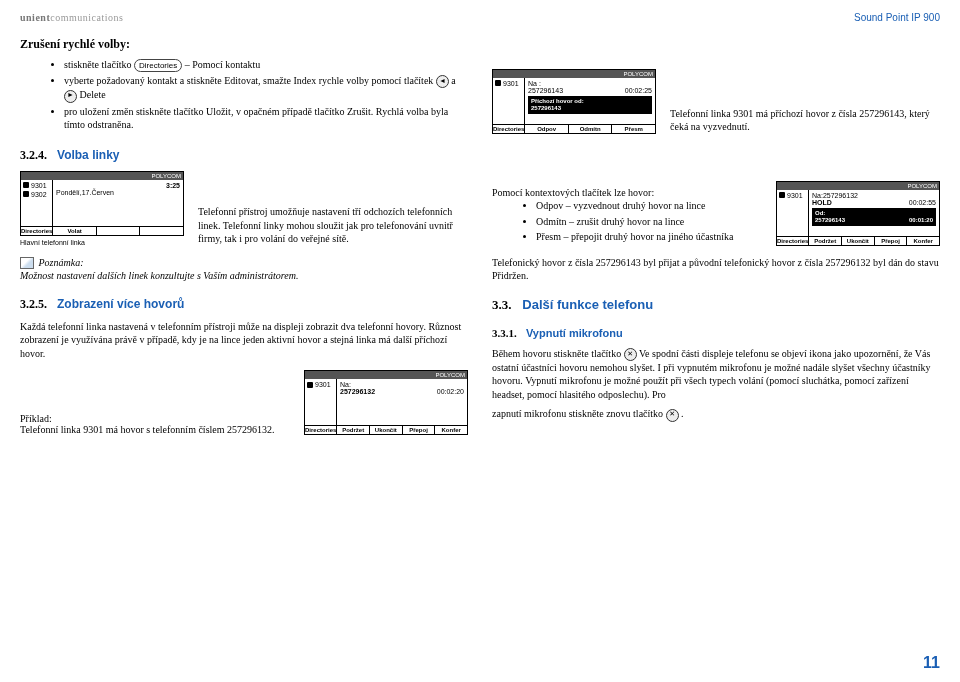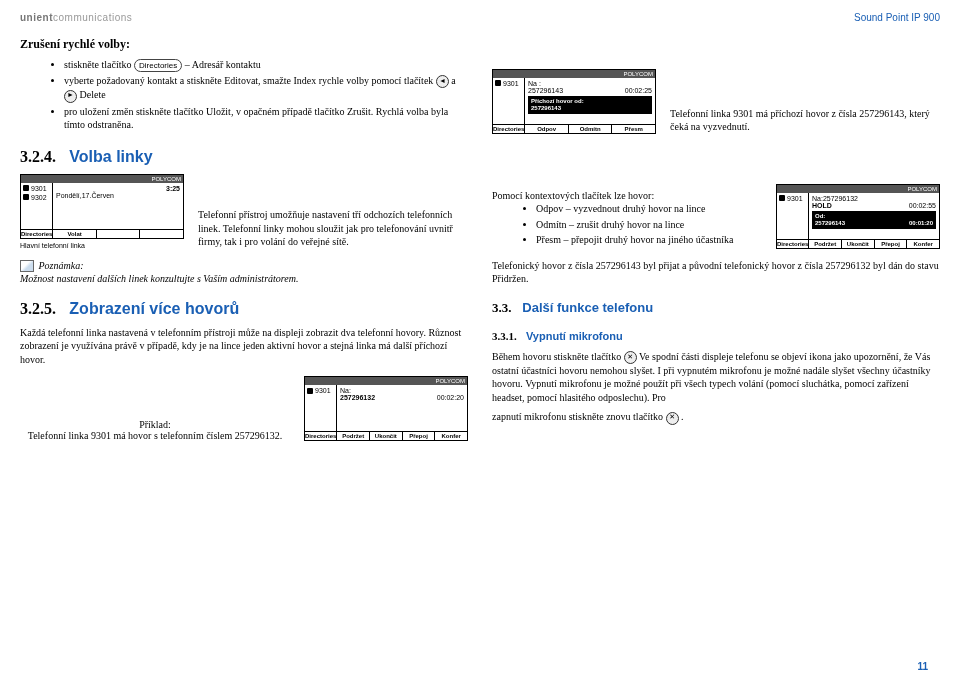--- a/index.html
+++ b/index.html
@@ -8,21 +8,21 @@
     height: 682px;
     font-family: Georgia, 'Times New Roman', serif;
     font-size: 10px;
     color: #000;
     position: relative;
     padding: 12px 20px 16px 20px;
     background: #fff;
   }
   .brand {
     color: #999;
-    font-family: Liberation Sans, sans-serif;
+    font-family: Liberation Serif, serif;
     font-size: 10px;
     letter-spacing: 0.5px;
   }
   .brand b { color: #777; font-weight: 900; }
   .device-model {
     position: absolute;
     top: 12px;
     right: 20px;
     color: #1a5fb4;
     font-family: Arial, sans-serif;
@@ -30,21 +30,21 @@
   }
   .h-main {
     font-weight: bold;
     font-size: 12px;
     margin: 8px 0 6px 0;
   }
   .section-title {
     color: #1a5fb4;
     font-family: Arial, Helvetica, sans-serif;
     font-weight: bold;
-    font-size: 16px;
+    font-size: 12px;
     margin: 14px 0 8px 0;
   }
   .section-title .num { color: #000; font-family: Georgia, serif; }
   ul.bul { list-style: disc; margin-left: 44px; }
   ul.bul li { margin-bottom: 2px; line-height: 1.35; }
   p { line-height: 1.35; }
   .two-col { display: flex; gap: 24px; }
   .col-l { flex: 1; }
   .col-r { flex: 1; }
   .row { display: flex; align-items: flex-end; gap: 14px; }
@@ -121,44 +121,44 @@
     width: 14px; height: 12px;
     background: linear-gradient(135deg,#fff 40%,#cde 60%);
     border: 1px solid #666;
     vertical-align: middle;
     margin-right: 2px;
   }
   .italic { font-style: italic; }
   .page-num {
     position: absolute;
     bottom: 10px;
-    right: 32px;
+    right: 20px;
     color: #1a5fb4;
     font-family: Arial, sans-serif;
-    font-size: 10px;
+    font-size: 16px;
     font-weight: bold;
   }
   .mt6{margin-top:6px}.mt4{margin-top:4px}.mt10{margin-top:10px}
 </style>
 </head>
 <body>
 
 <div class="brand">
   <b>unient</b><span>communications</span>
 </div>
 <div class="device-model">Sound Point IP 900</div>
 
 <div class="two-col mt6">
   <div class="col-l">
     <div class="h-main">Zrušení rychlé volby:</div>
     <ul class="bul">
       <li>
         <span>stiskněte tlačítko </span>
         <span class="btn-chip">Directories</span>
-        <span> – Adresář kontaktu</span>
+        <span> – Pomocí kontaktu</span>
       </li>
       <li>
         <span>vyberte požadovaný kontakt a stiskněte Editovat, smažte Index rychle volby pomocí tlačítek </span>
         <span class="circle-btn">◄</span>
         <span> a </span>
         <span class="circle-btn">►</span>
         <span> Delete</span>
       </li>
       <li>pro uložení změn stiskněte tlačítko Uložit, v opačném případě tlačítko Zrušit. Rychlá volba byla tímto odstraněna.</li>
     </ul>
@@ -289,21 +289,21 @@
       <span class="italic">Možnost nastavení dalších linek konzultujte s Vaším administrátorem.</span>
     </p>
 
     <div class="section-title">
       <span class="num">3.2.5.</span>
       &nbsp;&nbsp;<span>Zobrazení více hovorů</span>
     </div>
     <p>Každá telefonní linka nastavená v telefonním přístroji může na displeji zobrazit dva telefonní hovory. Různost zobrazení je využívána právě v případě, kdy je na lince jeden aktivní hovor a stejná linka má další příchozí hovor.</p>
 
     <div class="row mt10" style="align-items:flex-end">
-      <div style="flex:1;text-align:center">
+      <div style="flex:1;text-align:left">
         <span>Příklad:</span><br>
         <span>Telefonní linka 9301 má hovor s telefonním číslem 257296132.</span>
       </div>
       <div class="phone">
         <div class="bar">POLYCOM</div>
         <div class="body">
           <div class="side">
             <div class="ln">
                 <span class="sq"></span>
                 <span>9301</span>

